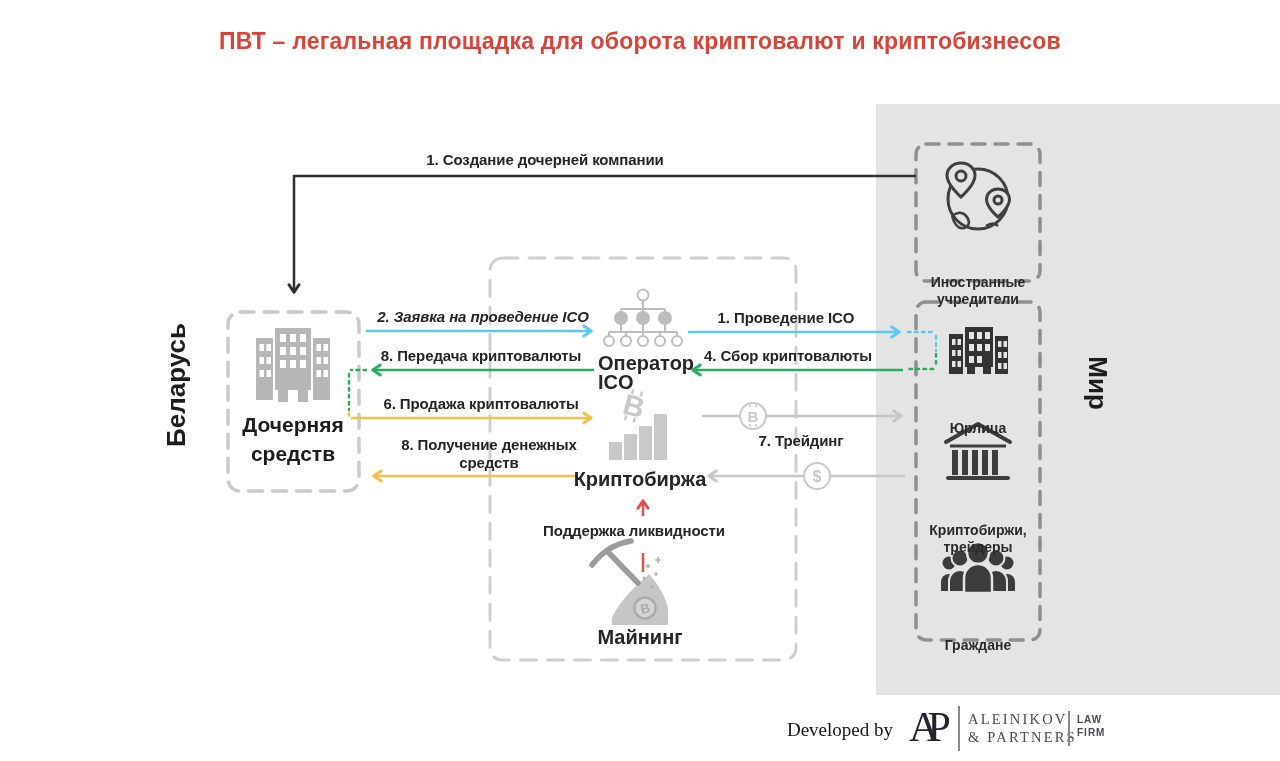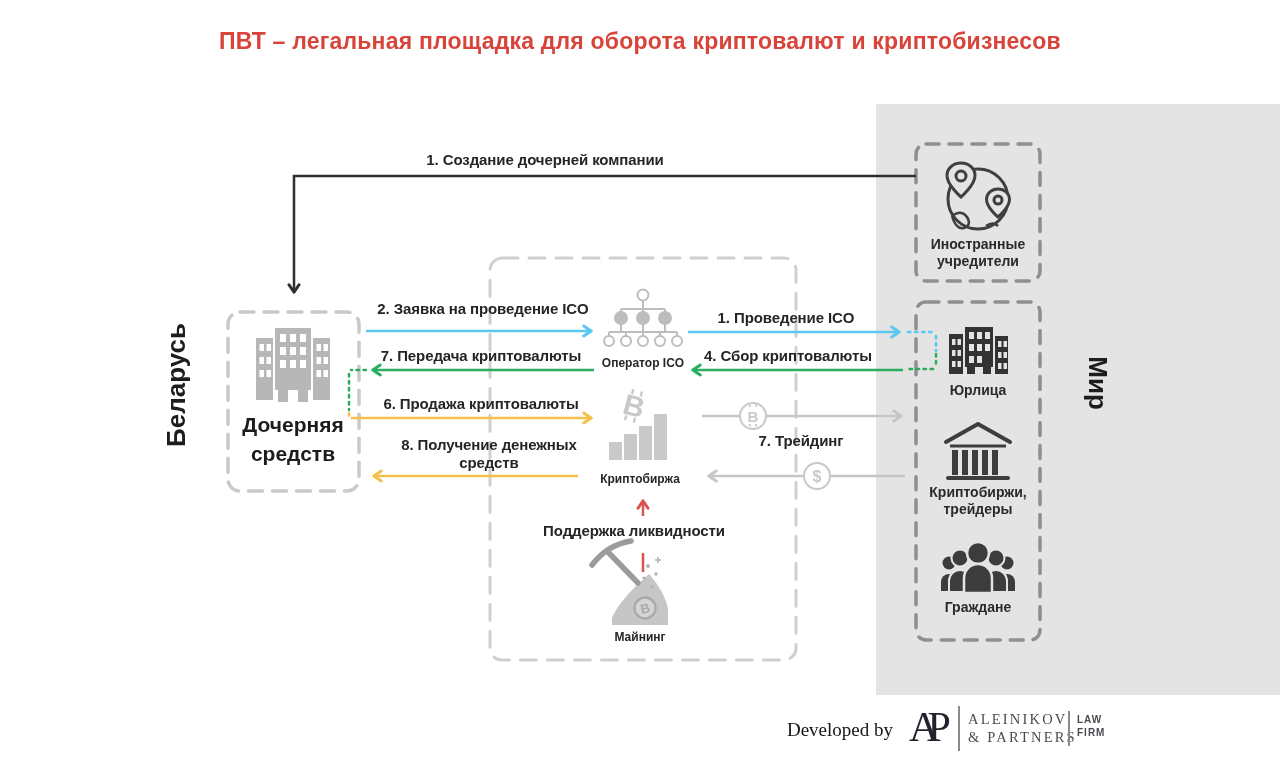--- a/index.html
+++ b/index.html
@@ -10,22 +10,22 @@
   .gray-panel{position:absolute;left:876px;top:104px;width:404px;height:591px;background:#e4e4e4;}
   .abs{position:absolute;}
   .ctr{transform:translateX(-50%);}
   .page-title{top:28px;left:640px;font-size:23px;font-weight:700;color:#d8433a;white-space:nowrap;letter-spacing:.2px;}
   .park-title{top:211px;left:643px;font-size:23px;font-weight:700;color:#d8433a;white-space:nowrap;}
   .vlabel{font-size:26px;font-weight:700;color:#1d1d1d;white-space:nowrap;}
   .v-left{left:176px;top:385px;transform:translate(-50%,-50%) rotate(-90deg);}
   .v-right{left:1097px;top:383px;transform:translate(-50%,-50%) rotate(90deg);}
   .flow-lbl{font-size:15px;font-weight:700;color:#252525;white-space:nowrap;letter-spacing:-.1px;}
   .flow-lbl.wrap{white-space:normal;text-align:center;line-height:18px;}
-  .node-lbl{font-size:12px;font-weight:700;color:#262626;text-align:center;line-height:19px;}
-  .node-lbl-sm{font-size:14px;font-weight:700;color:#2a2a2a;text-align:center;line-height:17px;}
+  .node-lbl{font-size:20px;font-weight:700;color:#262626;line-height:19px;}
+  .node-lbl-sm{font-size:14px;font-weight:700;color:#2a2a2a;text-align:center;line-height:17px;margin-top:38px;}
   .subsidiary-lbl{font-size:21px;font-weight:700;color:#1c1c1c;text-align:center;line-height:29px;width:140px;}
   .footer-dev{right:387px;top:719px;font-family:"Liberation Serif",serif;font-size:19px;color:#141414;white-space:nowrap;}
   .monogram{left:909px;top:703px;font-family:"Liberation Serif",serif;font-size:42px;color:#23232e;letter-spacing:-0.28em;}
   .firm-name{left:968px;top:710px;font-family:"Liberation Serif",serif;font-size:14.5px;letter-spacing:2.2px;color:#4a4a52;line-height:18px;white-space:nowrap;}
   .law-firm{left:1077px;top:713px;font-size:10px;font-weight:700;letter-spacing:1px;color:#4a4a52;line-height:13px;white-space:nowrap;}
   .vdiv{position:absolute;width:1.5px;background:#8a8a8a;}
   svg.overlay{position:absolute;left:0;top:0;}
 </style>
 </head>
 <body>
@@ -249,24 +249,24 @@
     </g>
   </svg>
 
   <div class="abs ctr page-title">ПВТ – легальная площадка для оборота криптовалют и криптобизнесов</div>
 
   <div class="abs vlabel v-left">Беларусь</div>
   <div class="abs vlabel v-right">Мир</div>
 
 
   <div class="abs ctr flow-lbl" style="left:545px;top:151px;">1. Создание дочерней компании</div>
-  <div class="abs ctr flow-lbl" style="left:483px;top:300px;">2. Заявка на проведение ICO</div>
+  <div class="abs ctr flow-lbl" style="left:483px;top:308px;font-style:italic;">2. Заявка на проведение ICO</div>
   <div class="abs ctr flow-lbl" style="left:786px;top:309px;">1. Проведение ICO</div>
   <div class="abs ctr flow-lbl" style="left:788px;top:347px;">4. Сбор криптовалюты</div>
-  <div class="abs ctr flow-lbl" style="left:481px;top:347px;">7. Передача криптовалюты</div>
+  <div class="abs ctr flow-lbl" style="left:481px;top:347px;">8. Передача криптовалюты</div>
   <div class="abs ctr flow-lbl" style="left:481px;top:395px;">6. Продажа криптовалюты</div>
   <div class="abs ctr flow-lbl" style="left:801px;top:432px;">7. Трейдинг</div>
   <div class="abs ctr flow-lbl wrap" style="left:489px;top:436px;width:230px;">8. Получение денежных средств</div>
   <div class="abs ctr flow-lbl" style="left:634px;top:522px;">Поддержка ликвидности</div>
 
   <div class="abs ctr subsidiary-lbl" style="left:293px;top:410px;">Дочерняя средств</div>
   <div class="abs ctr node-lbl" style="left:643px;top:354px;width:90px;">Оператор ICO</div>
   <div class="abs ctr node-lbl" style="left:640px;top:470px;white-space:nowrap;">Криптобиржа</div>
   <div class="abs ctr node-lbl" style="left:640px;top:628px;white-space:nowrap;">Майнинг</div>
 

